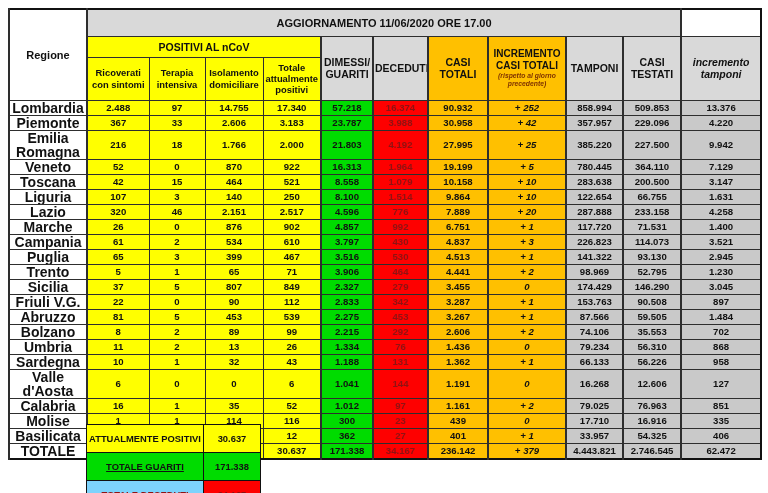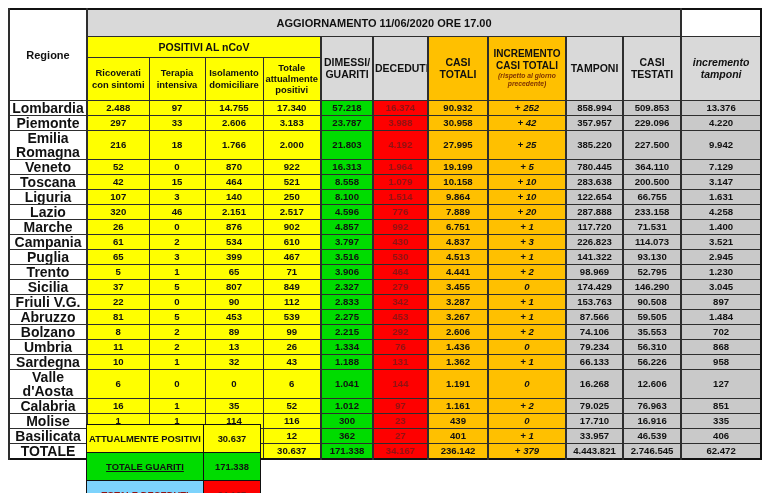--- a/index.html
+++ b/index.html
@@ -113,21 +113,21 @@
         <td class="bg-green gl">57.218</td>
         <td class="bg-red txt-dec gl">16.374</td>
         <td class="bg-orange gl">90.932</td>
         <td class="bg-orange italic gl">+ 252</td>
         <td class="bg-gray gl">858.994</td>
         <td class="bg-gray gl">509.853</td>
         <td class="bg-gray gl">13.376</td>
       </tr>
       <tr>
         <td class="c-region gl">Piemonte</td>
-        <td class="bg-yellow gl">297</td>
+        <td class="bg-yellow gl">367</td>
         <td class="bg-yellow">33</td>
         <td class="bg-yellow">2.606</td>
         <td class="bg-yellow">3.183</td>
         <td class="bg-green gl">23.787</td>
         <td class="bg-red txt-dec gl">3.988</td>
         <td class="bg-orange gl">30.958</td>
         <td class="bg-orange italic gl">+ 42</td>
         <td class="bg-gray gl">357.957</td>
         <td class="bg-gray gl">229.096</td>
         <td class="bg-gray gl">4.220</td>
@@ -388,21 +388,21 @@
         <td class="c-region gl">Basilicata</td>
         <td class="bg-yellow gl">0</td>
         <td class="bg-yellow">1</td>
         <td class="bg-yellow">11</td>
         <td class="bg-yellow">12</td>
         <td class="bg-green gl">362</td>
         <td class="bg-red txt-dec gl">27</td>
         <td class="bg-orange gl">401</td>
         <td class="bg-orange italic gl">+ 1</td>
         <td class="bg-gray gl">33.957</td>
-        <td class="bg-gray gl">46.539</td>
+        <td class="bg-gray gl">54.325</td>
         <td class="bg-gray gl">406</td>
       </tr>
       <tr class="total">
         <td class="c-region gl">TOTALE</td>
         <td class="bg-yellow gl">4.131</td>
         <td class="bg-yellow">236</td>
         <td class="bg-yellow">26.270</td>
         <td class="bg-yellow">30.637</td>
         <td class="bg-green gl">171.338</td>
         <td class="bg-red txt-dec gl">34.167</td>

